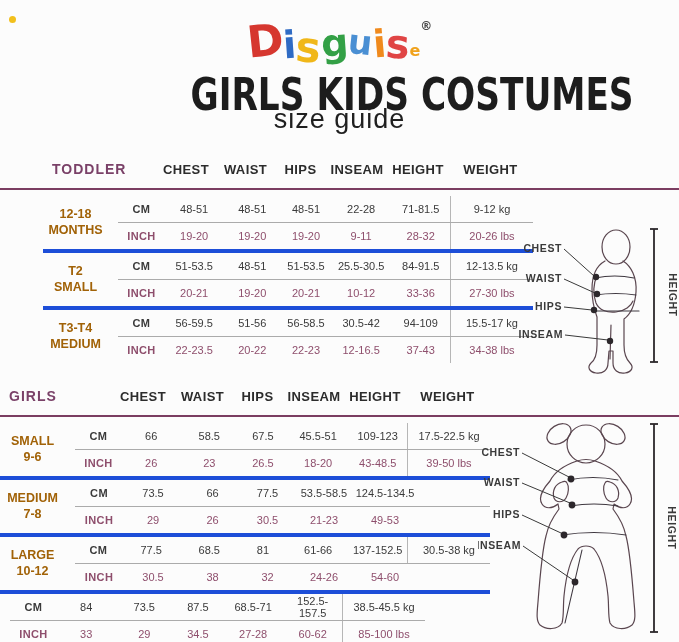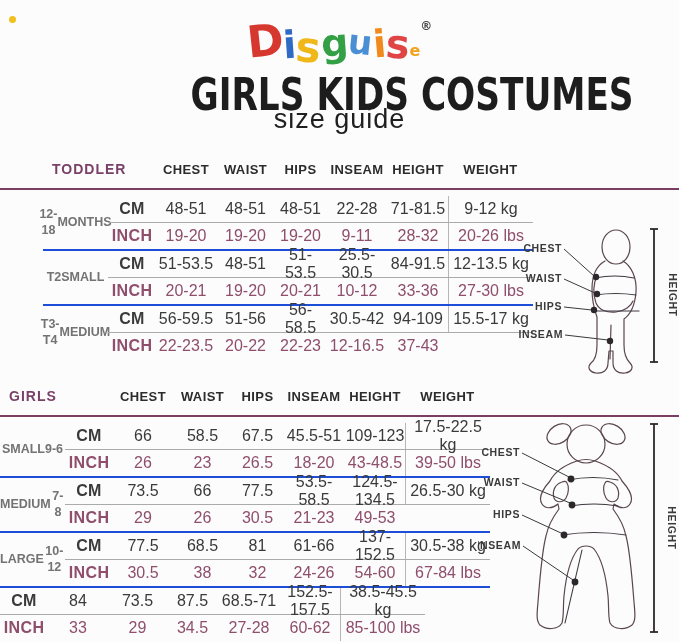--- a/index.html
+++ b/index.html
@@ -32,25 +32,25 @@
   .size-section{position:absolute;left:0;width:679px;}
   #toddler-section{top:150px;padding-left:43px;}
   #girls-section{top:377px;}
   .t-head{display:flex;align-items:center;height:38px;width:490px;}
   .t-name{width:113px;padding-left:9px;box-sizing:border-box;font-size:14px;font-weight:700;
     letter-spacing:1px;color:#7a4168;}
   .t-col{text-align:center;font-size:13px;font-weight:700;letter-spacing:.4px;color:#2c2c2c;}
   .accent-line{position:absolute;left:0;top:38px;width:679px;height:2px;background:#7b3d61;}
   .t-body{padding-top:8px;width:490px;}
   .group{display:flex;width:490px;}
-  .group + .group{border-top:2px solid #1d4ed8;}
-  .g-label{width:65px;display:flex;justify-content:center;align-items:center;
-    text-align:center;font-size:12.5px;font-weight:700;color:#737373;line-height:1.25;}
+  .group + .group{border-top:4px solid #1d4ed8;}
+  .g-label{width:65px;display:flex;flex-direction:column;justify-content:center;align-items:center;
+    text-align:center;font-size:12.5px;font-weight:700;color:#a16207;line-height:1.25;}
   .g-rows{width:425px;}
-  .row{display:flex;height:26px;align-items:stretch;font-size:16px;}
+  .row{display:flex;height:26px;align-items:stretch;font-size:11px;margin-left:10px;}
   .row.inch{border-top:1px solid #ababab;color:#8e4e6c;}
   .row.cm{color:#3a3a3a;}
   .cell{display:flex;align-items:center;justify-content:center;text-align:center;}
   .cell.unit{width:48px;font-weight:600;letter-spacing:.4px;}
   .cw0{width:60px;}.cw1{width:59px;}.cw2{width:51px;}.cw3{width:62px;}.cw4{width:60px;}
   .cw5{width:85px;border-left:1px solid #b6b6b6;box-sizing:border-box;}
   .hw0{width:60px;}.hw1{width:59px;}.hw2{width:51px;}.hw3{width:62px;}.hw4{width:60px;}.hw5{width:85px;}
   
   .fig{position:absolute;}
   #toddler-fig{left:500px;top:207px;}
@@ -154,20 +154,21 @@
               <span class="cell cw4">94-109</span>
               <span class="cell cw5">15.5-17 kg</span>
         </div>
         <div class="row inch">
           <span class="cell unit">INCH</span>
           <span class="cell cw0">22-23.5</span>
               <span class="cell cw1">20-22</span>
               <span class="cell cw2">22-23</span>
               <span class="cell cw3">12-16.5</span>
               <span class="cell cw4">37-43</span>
+              <span class="cell cw5">34-38 lbs</span>
         </div>
       </div>
     </div>
       </div>
   </div>
 
   <div class="size-section" id="girls-section">
     <div class="t-head">
       <div class="t-name">GIRLS</div>
       <div class="t-col hw0">CHEST</div>
@@ -211,21 +212,20 @@
         <div>7-8</div>
       </div>
       <div class="g-rows">
         <div class="row cm">
           <span class="cell unit">CM</span>
           <span class="cell cw0">73.5</span>
               <span class="cell cw1">66</span>
               <span class="cell cw2">77.5</span>
               <span class="cell cw3">53.5-58.5</span>
               <span class="cell cw4">124.5-134.5</span>
-              <span class="cell cw5">26.5-30 kg</span>
         </div>
         <div class="row inch">
           <span class="cell unit">INCH</span>
           <span class="cell cw0">29</span>
               <span class="cell cw1">26</span>
               <span class="cell cw2">30.5</span>
               <span class="cell cw3">21-23</span>
               <span class="cell cw4">49-53</span>
         </div>
       </div>
@@ -245,21 +245,20 @@
               <span class="cell cw4">137-152.5</span>
               <span class="cell cw5">30.5-38 kg</span>
         </div>
         <div class="row inch">
           <span class="cell unit">INCH</span>
           <span class="cell cw0">30.5</span>
               <span class="cell cw1">38</span>
               <span class="cell cw2">32</span>
               <span class="cell cw3">24-26</span>
               <span class="cell cw4">54-60</span>
-              <span class="cell cw5">67-84 lbs</span>
         </div>
       </div>
     </div>
     <div class="group">
       <div class="g-rows">
         <div class="row cm">
           <span class="cell unit">CM</span>
           <span class="cell cw0">84</span>
               <span class="cell cw1">73.5</span>
               <span class="cell cw2">87.5</span>

